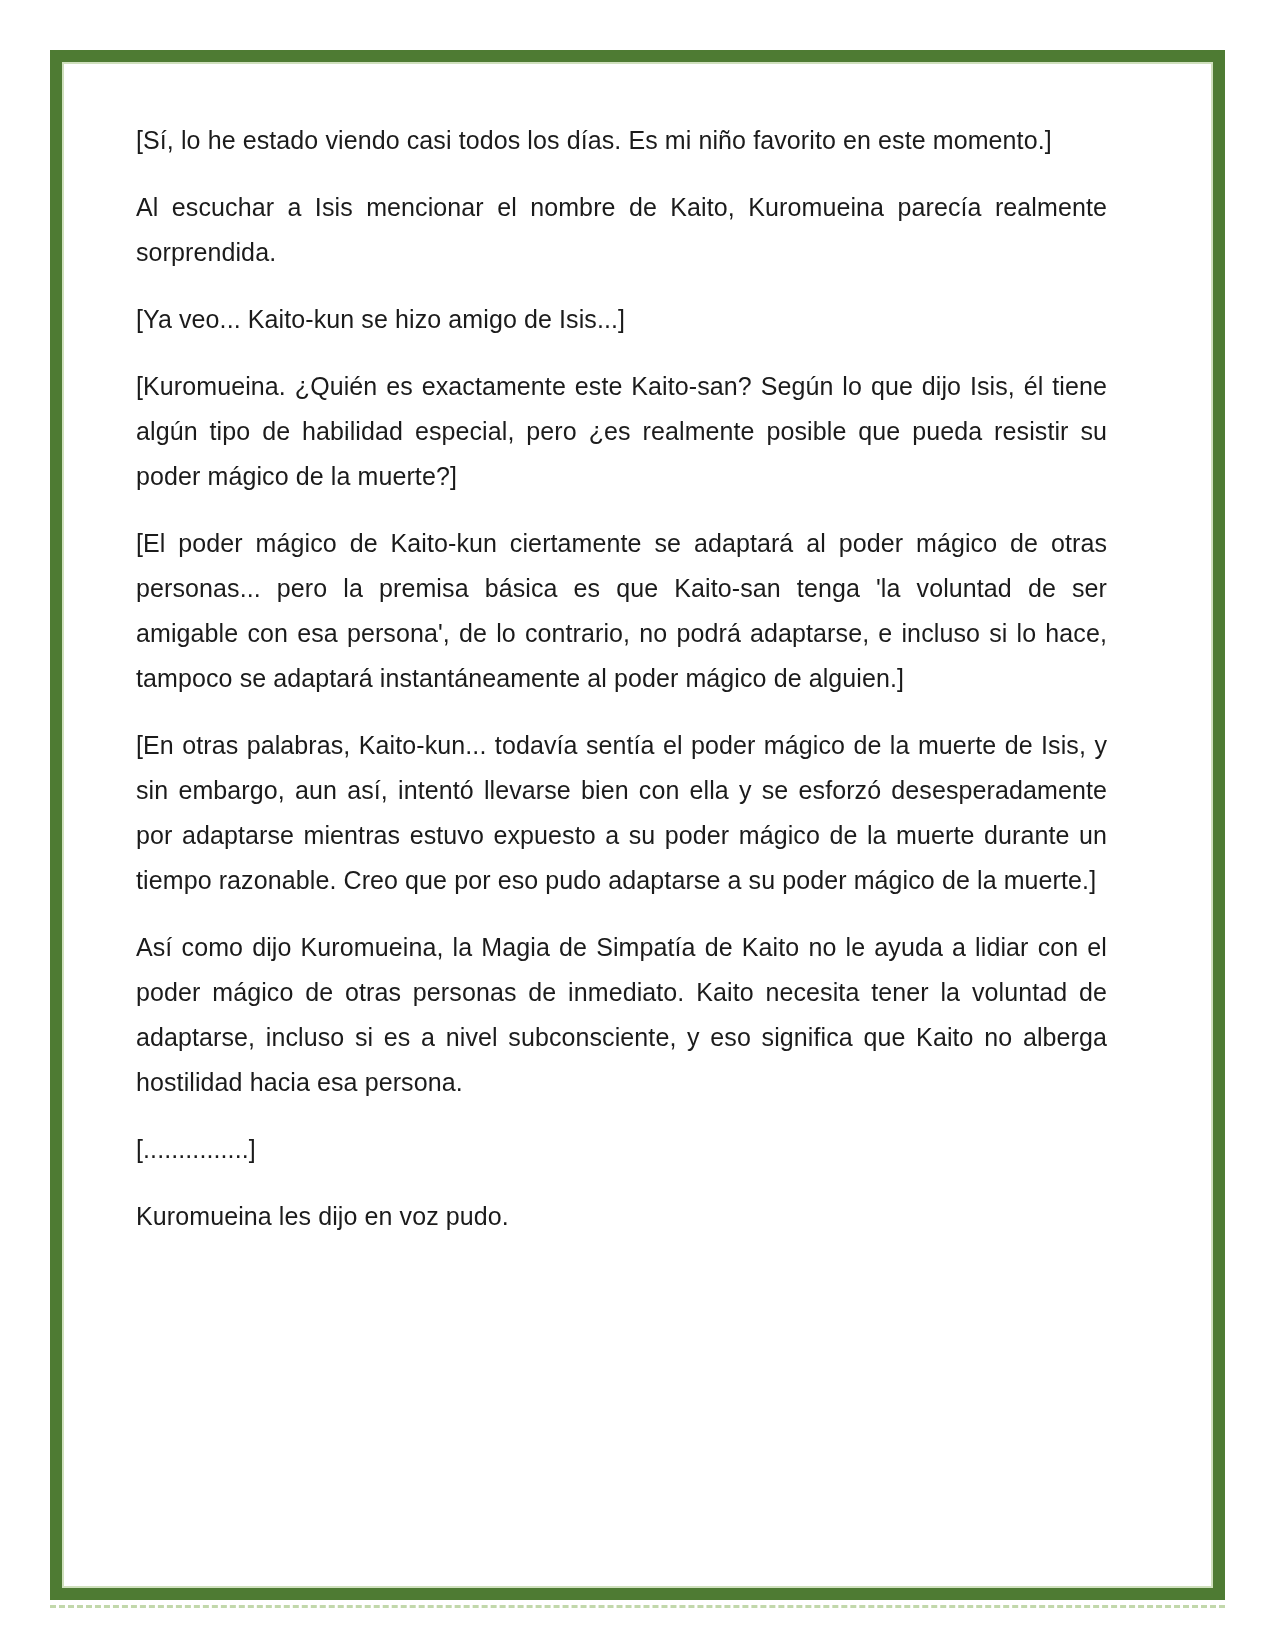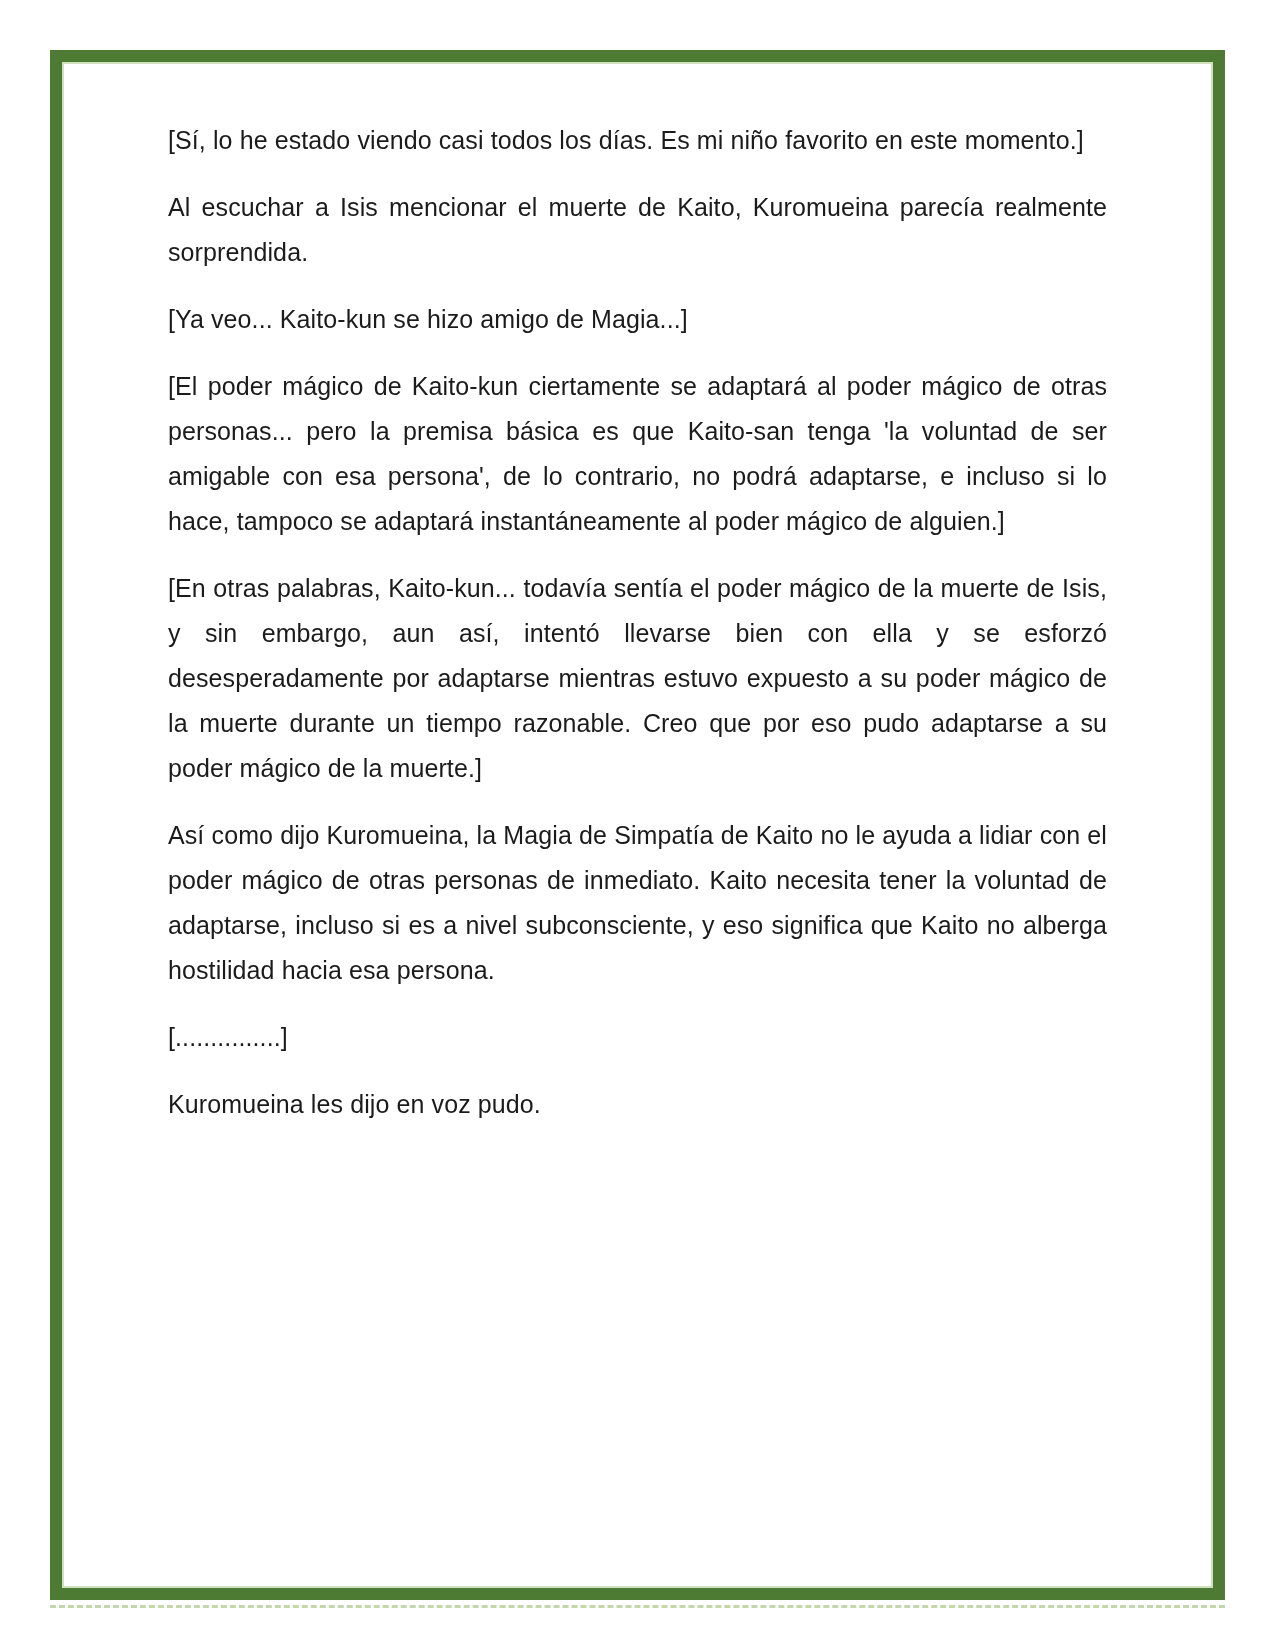--- a/index.html
+++ b/index.html
@@ -32,39 +32,40 @@
     bottom: -20px;
     border-bottom: 3px dashed #c2d8ab;
   }
   .page-content {
     position: absolute;
     box-sizing: border-box;
     left: 0;
     top: 0;
     width: 100%;
     height: 100%;
-    padding: 56px 106px 40px 106px;
+    padding: 56px 106px 40px 74px;
     overflow: hidden;
   }
   .page-content p {
     margin: 0 0 22px 0;
     font-size: 25px;
     line-height: 45px;
     color: #1b1b1b;
     text-align: justify;
     letter-spacing: 0.1px;
   }
 </style>
 </head>
 <body>
 
 <div class="page-frame">
   <div class="page-content">
     <p>[Sí, lo he estado viendo casi todos los días. Es mi niño favorito en este momento.]</p>
-    <p>Al escuchar a Isis mencionar el muerte de Kaito, Kuromueina parecía realmente sorprendida.</p>
-    <p>[Ya veo... Kaito-kun se hizo amigo de Magia...]</p>
+    <p>Al escuchar a Isis mencionar el nombre de Kaito, Kuromueina parecía realmente sorprendida.</p>
+    <p>[Ya veo... Kaito-kun se hizo amigo de Isis...]</p>
+    <p>[Kuromueina. ¿Quién es exactamente este Kaito-san? Según lo que dijo Isis, él tiene algún tipo de habilidad especial, pero ¿es realmente posible que pueda resistir su poder mágico de la muerte?]</p>
     <p>[El poder mágico de Kaito-kun ciertamente se adaptará al poder mágico de otras personas... pero la premisa básica es que Kaito-san tenga 'la voluntad de ser amigable con esa persona', de lo contrario, no podrá adaptarse, e incluso si lo hace, tampoco se adaptará instantáneamente al poder mágico de alguien.]</p>
     <p>[En otras palabras, Kaito-kun... todavía sentía el poder mágico de la muerte de Isis, y sin embargo, aun así, intentó llevarse bien con ella y se esforzó desesperadamente por adaptarse mientras estuvo expuesto a su poder mágico de la muerte durante un tiempo razonable. Creo que por eso pudo adaptarse a su poder mágico de la muerte.]</p>
     <p>Así como dijo Kuromueina, la Magia de Simpatía de Kaito no le ayuda a lidiar con el poder mágico de otras personas de inmediato. Kaito necesita tener la voluntad de adaptarse, incluso si es a nivel subconsciente, y eso significa que Kaito no alberga hostilidad hacia esa persona.</p>
     <p>[...............]</p>
     <p>Kuromueina les dijo en voz pudo.</p>
   </div>
 </div>
 
 </body></html>

